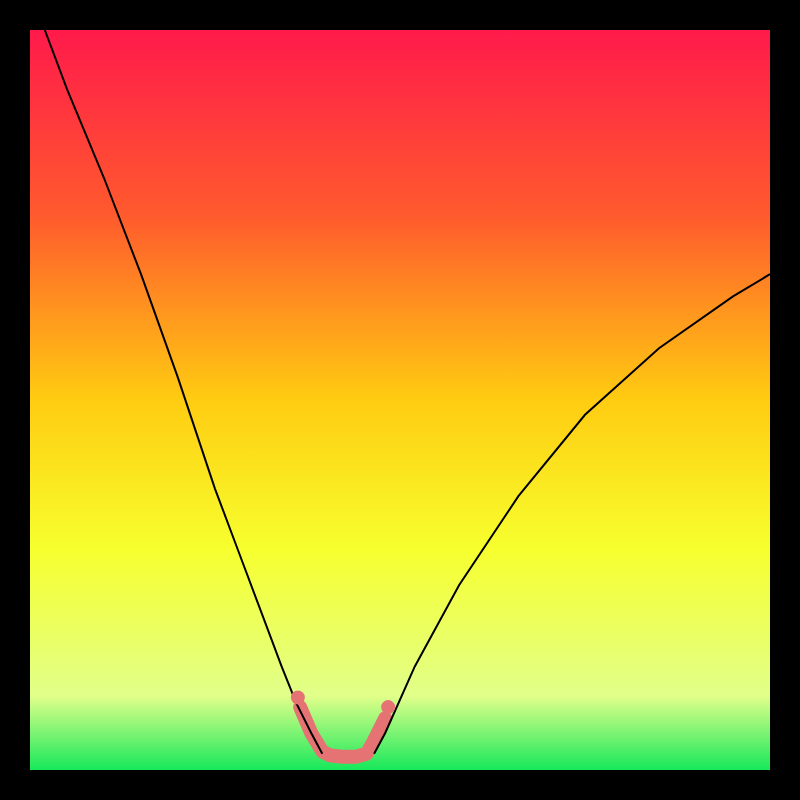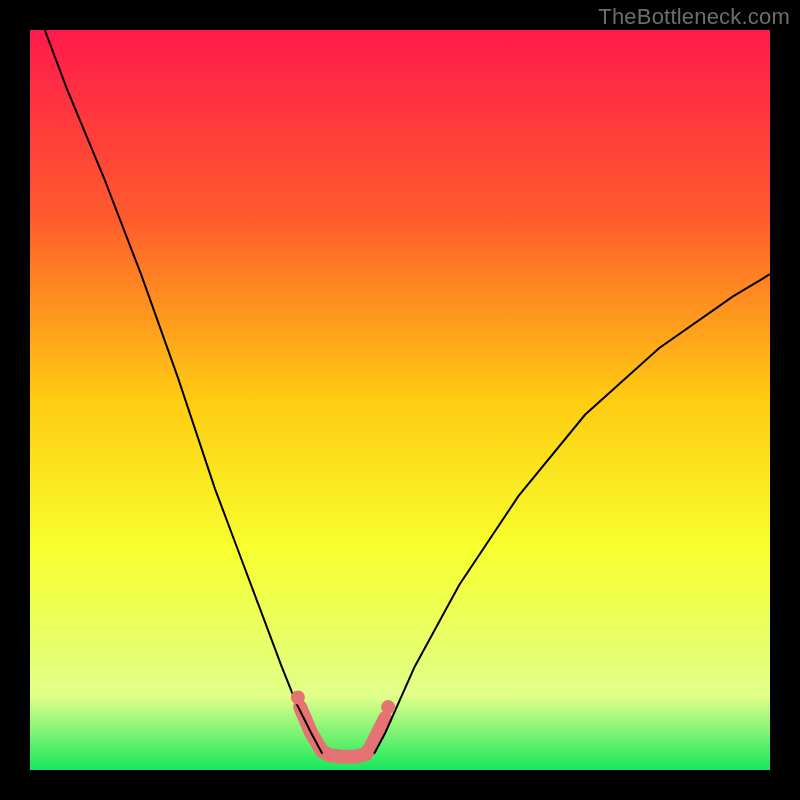--- a/index.html
+++ b/index.html
@@ -36,21 +36,20 @@
     font-weight: 400;
     letter-spacing: 0.2px;
     z-index: 10;
   }
   svg { display: block; }
 </style>
 </head>
 <body>
 
 <div class="frame">
-  <div class="watermark">TheBottleneck.com</div>
 
   <div class="plot">
     <svg id="chart-svg" width="740" height="740" viewBox="0 0 740 740">
       <defs>
         <linearGradient id="bg-grad" x1="0" y1="0" x2="0" y2="1">
             <stop offset="0%" stop-color="#ff1a4b"></stop>
             <stop offset="25%" stop-color="#ff5a2d"></stop>
             <stop offset="50%" stop-color="#ffcc11"></stop>
             <stop offset="70%" stop-color="#f7ff2e"></stop>
             <stop offset="90%" stop-color="#e1ff8a"></stop>

